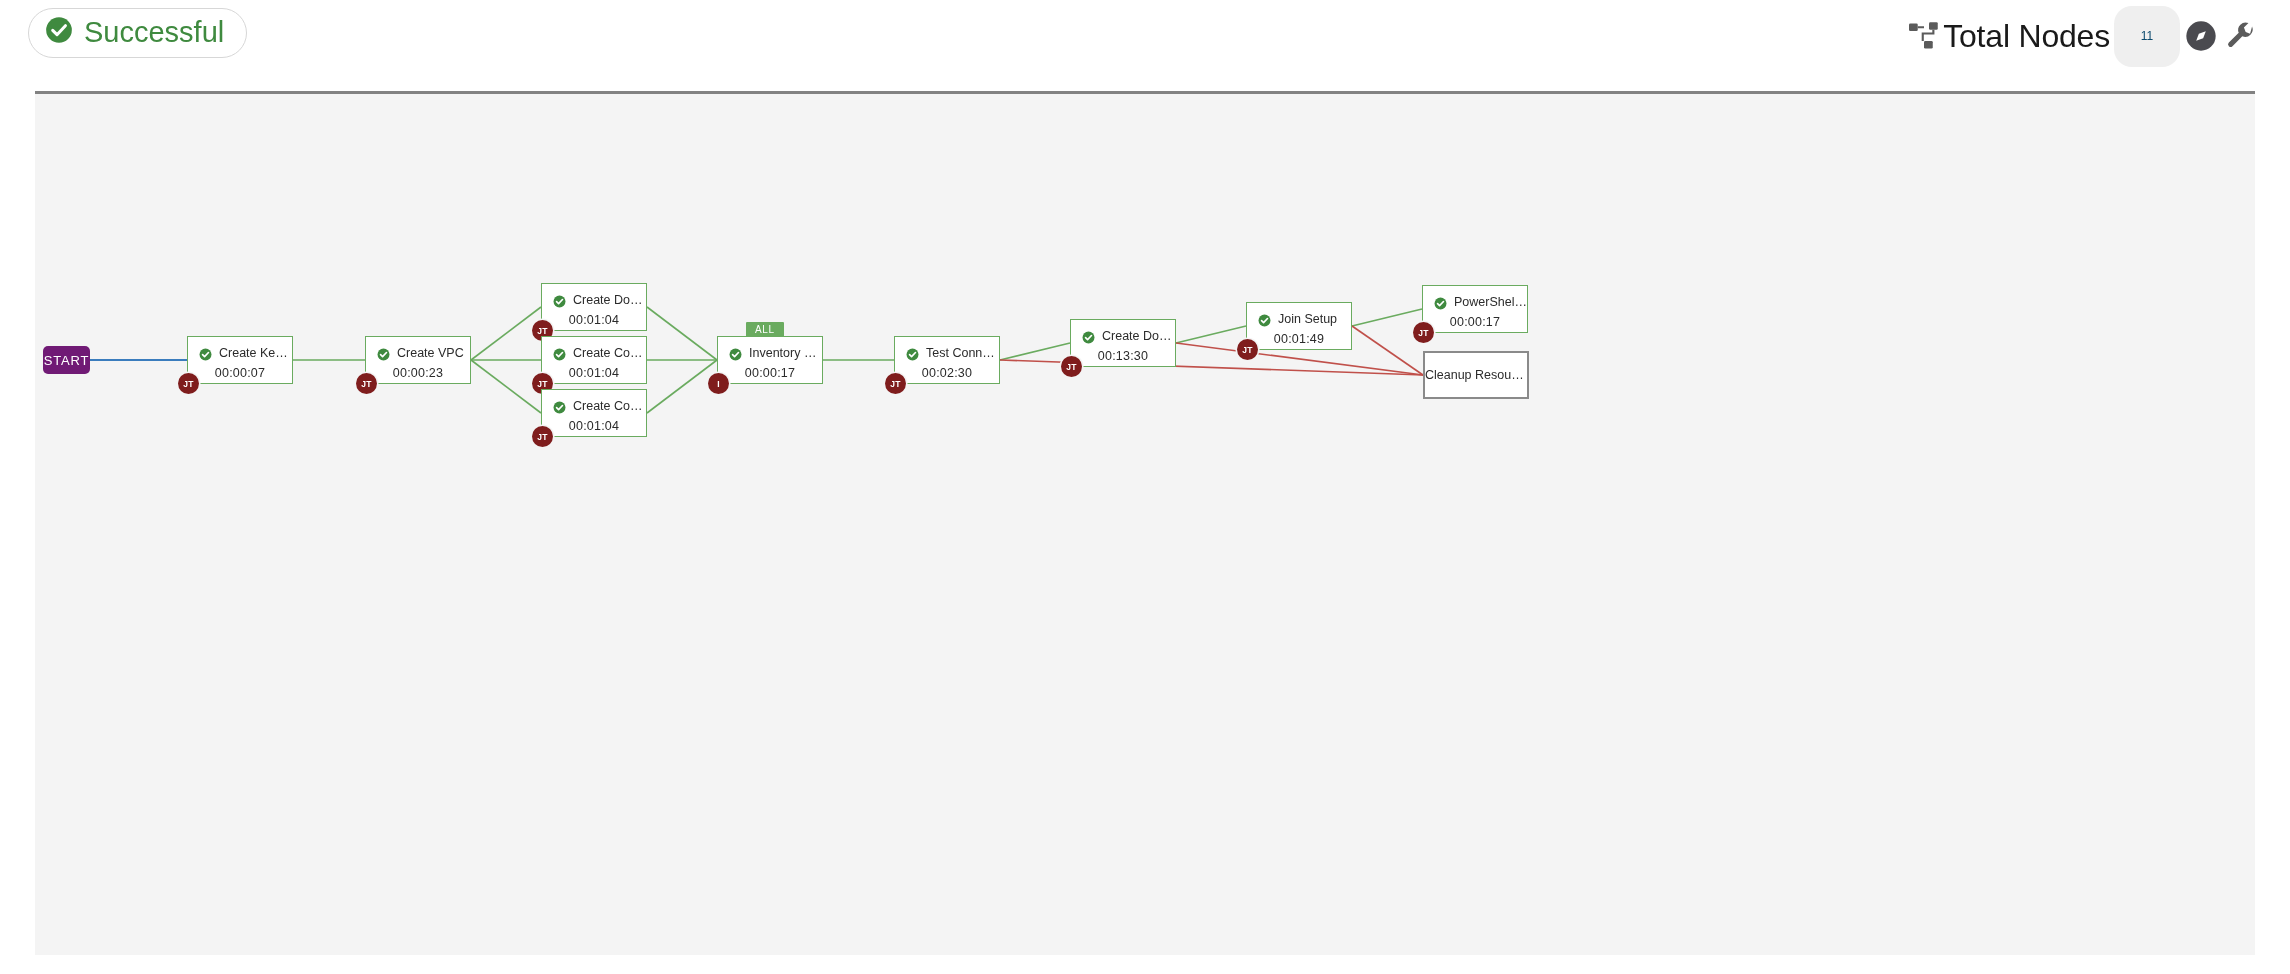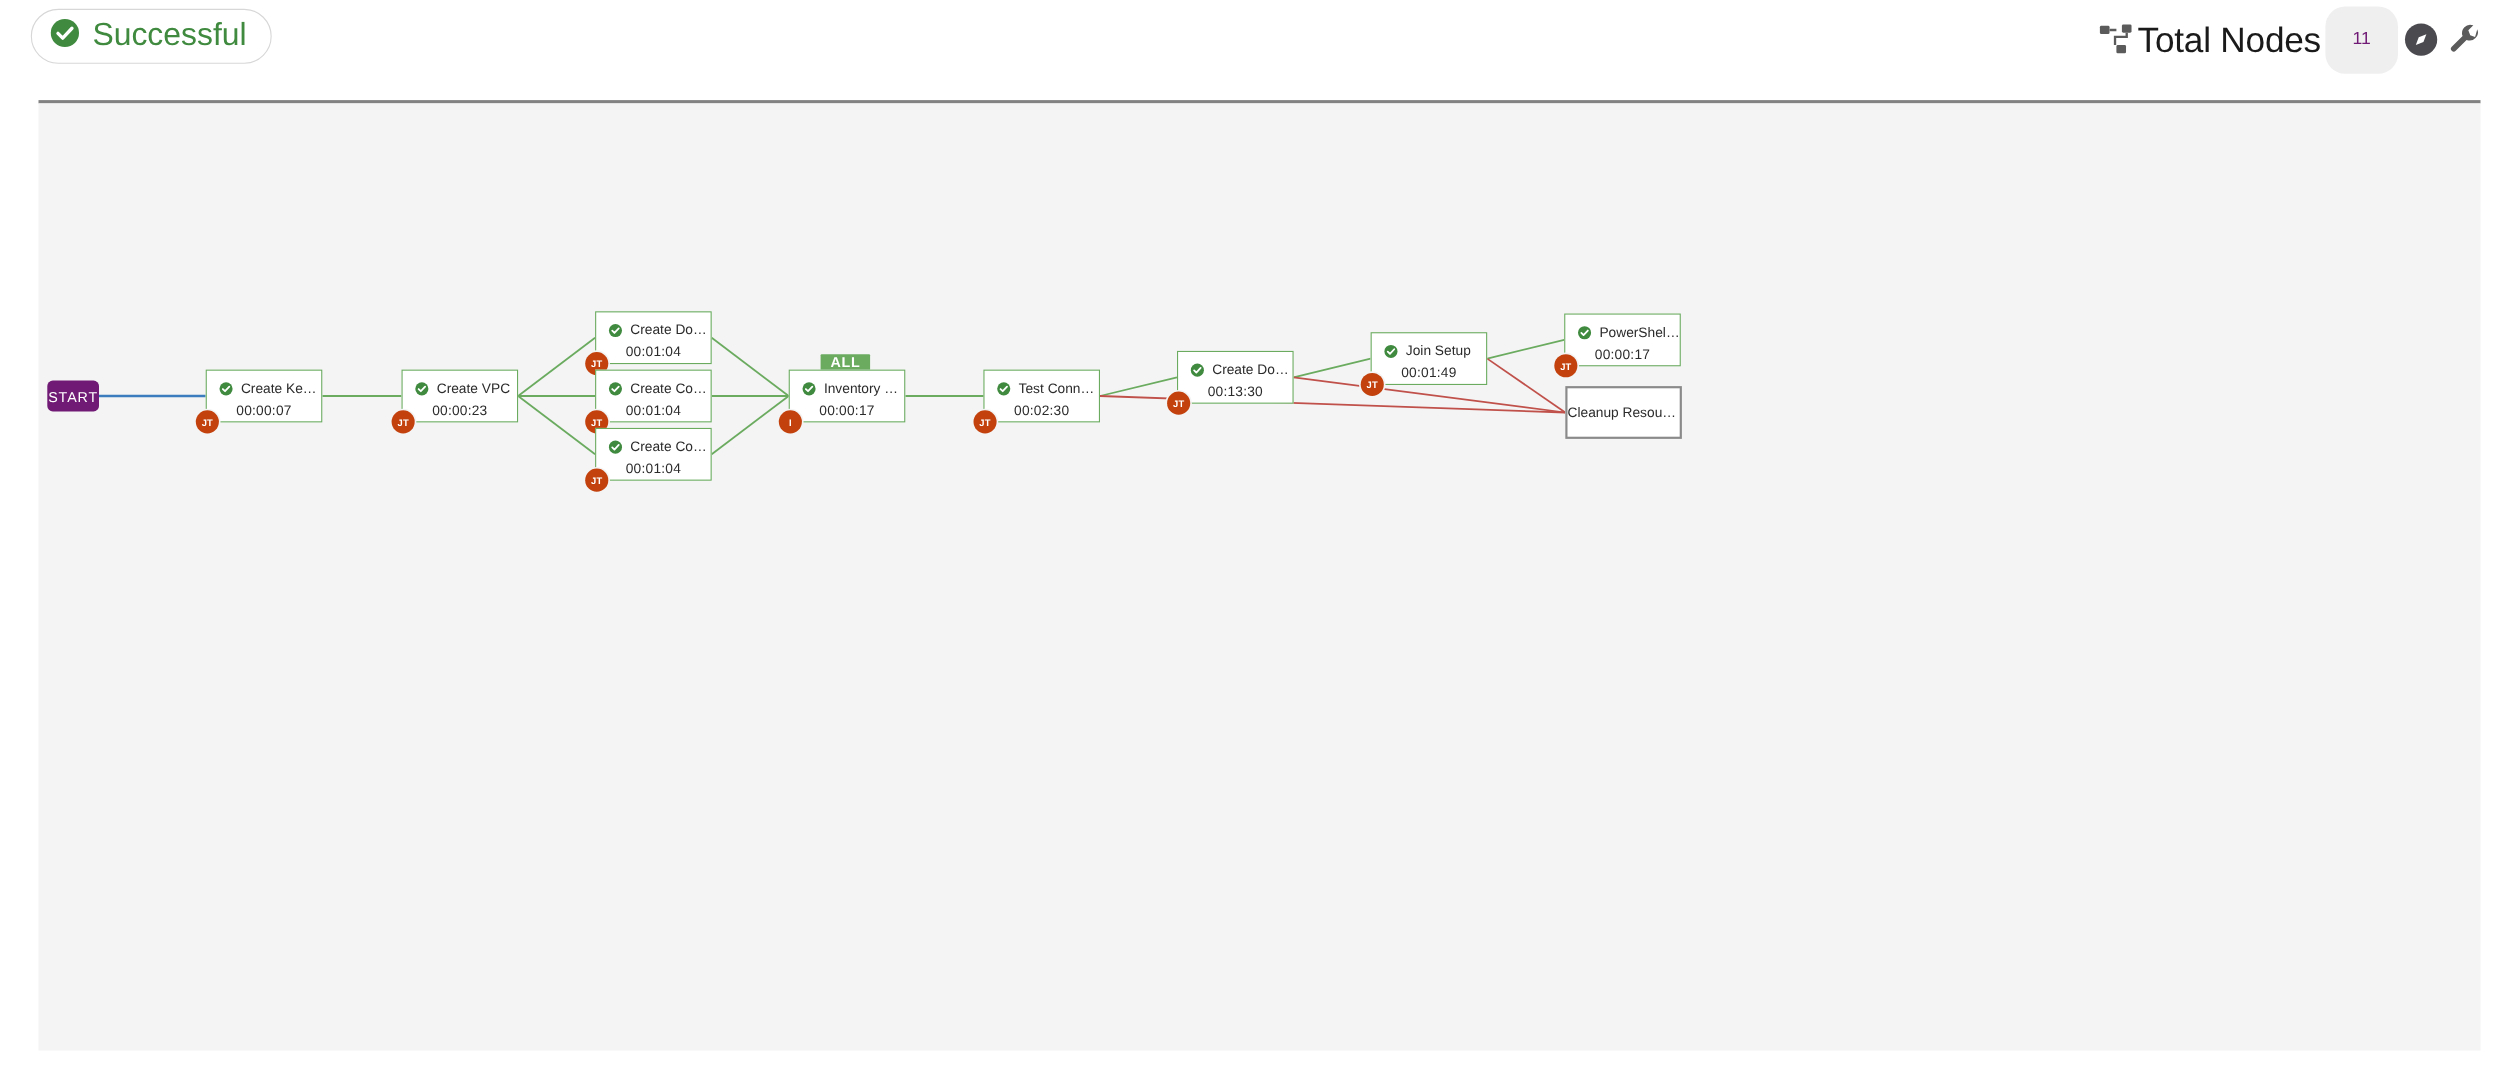--- a/index.html
+++ b/index.html
@@ -78,22 +78,22 @@
   }
   #nodes-count {
     background: #efefef;
     border-radius: 18px;
     min-width: 34px;
     height: 33px;
     padding: 14px 16px;
     display: flex;
     align-items: center;
     justify-content: center;
-    font-size: 16px;
-    color: #701a75;
+    font-size: 12px;
+    color: #0c4a6e;
     margin-left: 2px;
   }
   .hdr-icon-btn {
     width: 38px; height: 38px;
     display: flex; align-items: center; justify-content: center;
     cursor: pointer;
   }
   #header-divider {
     position: absolute;
     left: 35px; top: 91px;
@@ -153,32 +153,32 @@
   .node.centered .node-title {
     font-size: 12.5px;
     color: #2b2b2b;
   }
   .node-check { width: 13px; height: 13px; flex: 0 0 13px; }
 
   .badge-all {
     position: absolute;
     background: #6aab5f;
     color: #ffffff;
-    font-size: 13px;
-    font-weight: bold;
+    font-size: 10px;
+    font-weight: normal;
     letter-spacing: 0.6px;
     padding: 2px 9px 2px 9px;
     border-radius: 1px;
     line-height: 11px;
   }
   .credential {
     position: absolute;
     width: 21px; height: 21px;
     border-radius: 50%;
-    background: #c2410c;
+    background: #7f1d1d;
     color: #ffffff;
     font-size: 8.5px;
     font-weight: bold;
     display: flex;
     align-items: center;
     justify-content: center;
     letter-spacing: 0.2px;
     box-shadow: 0 0 0 1.5px #f4f4f4;
   }
 

